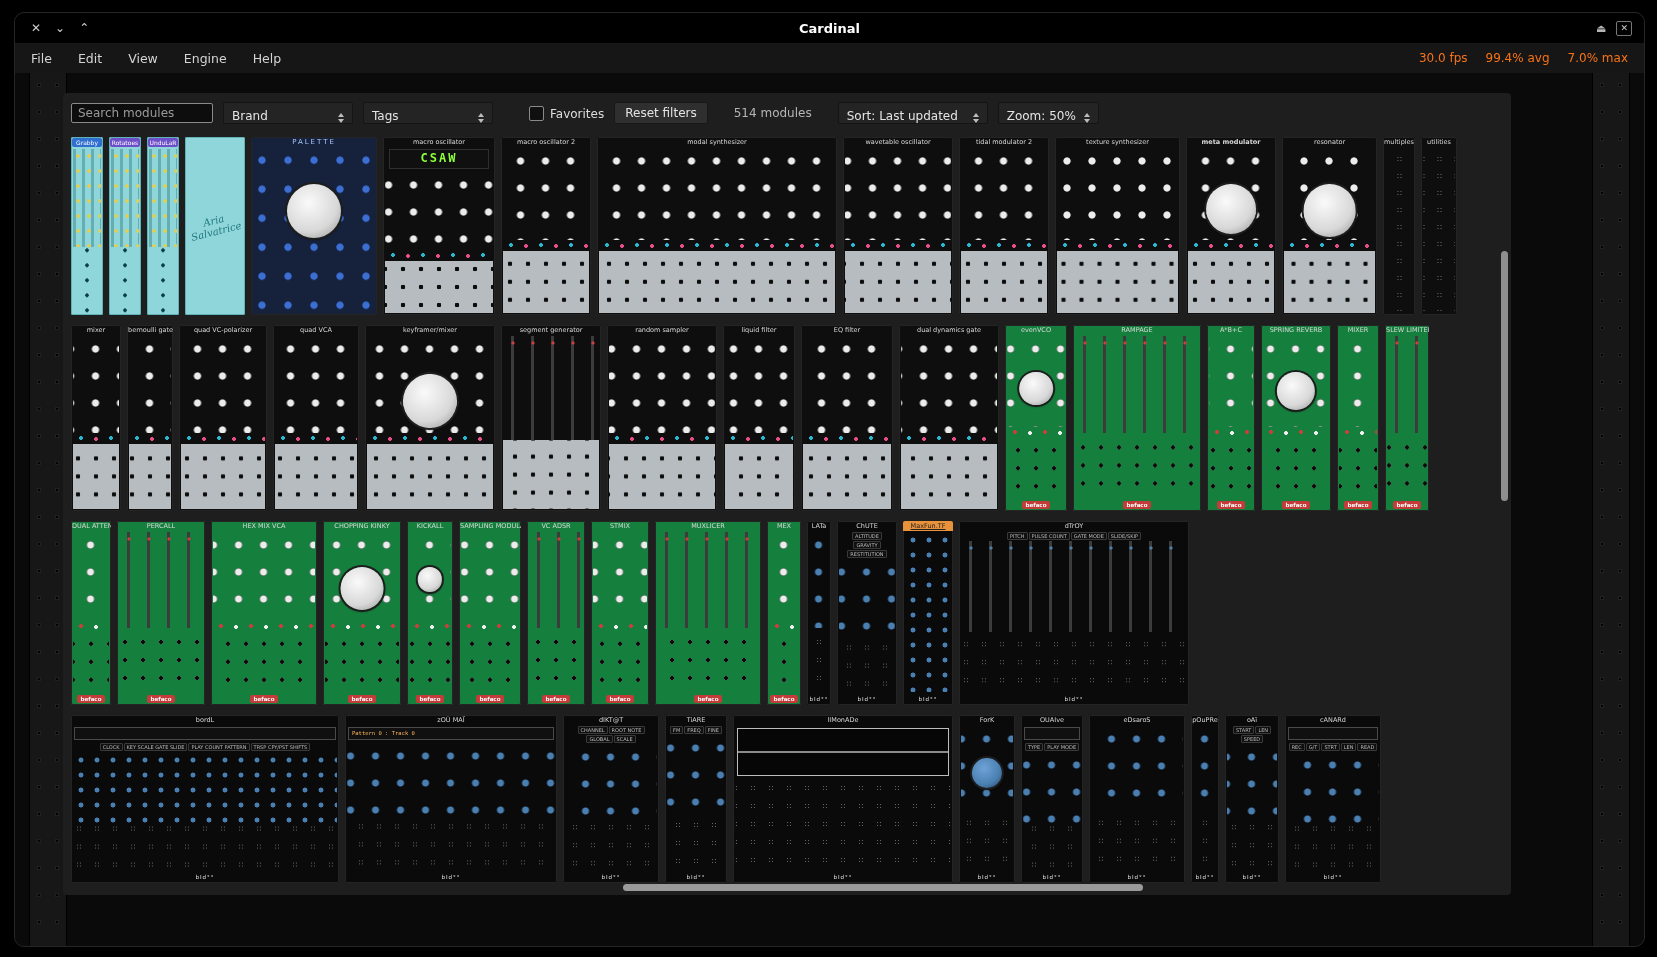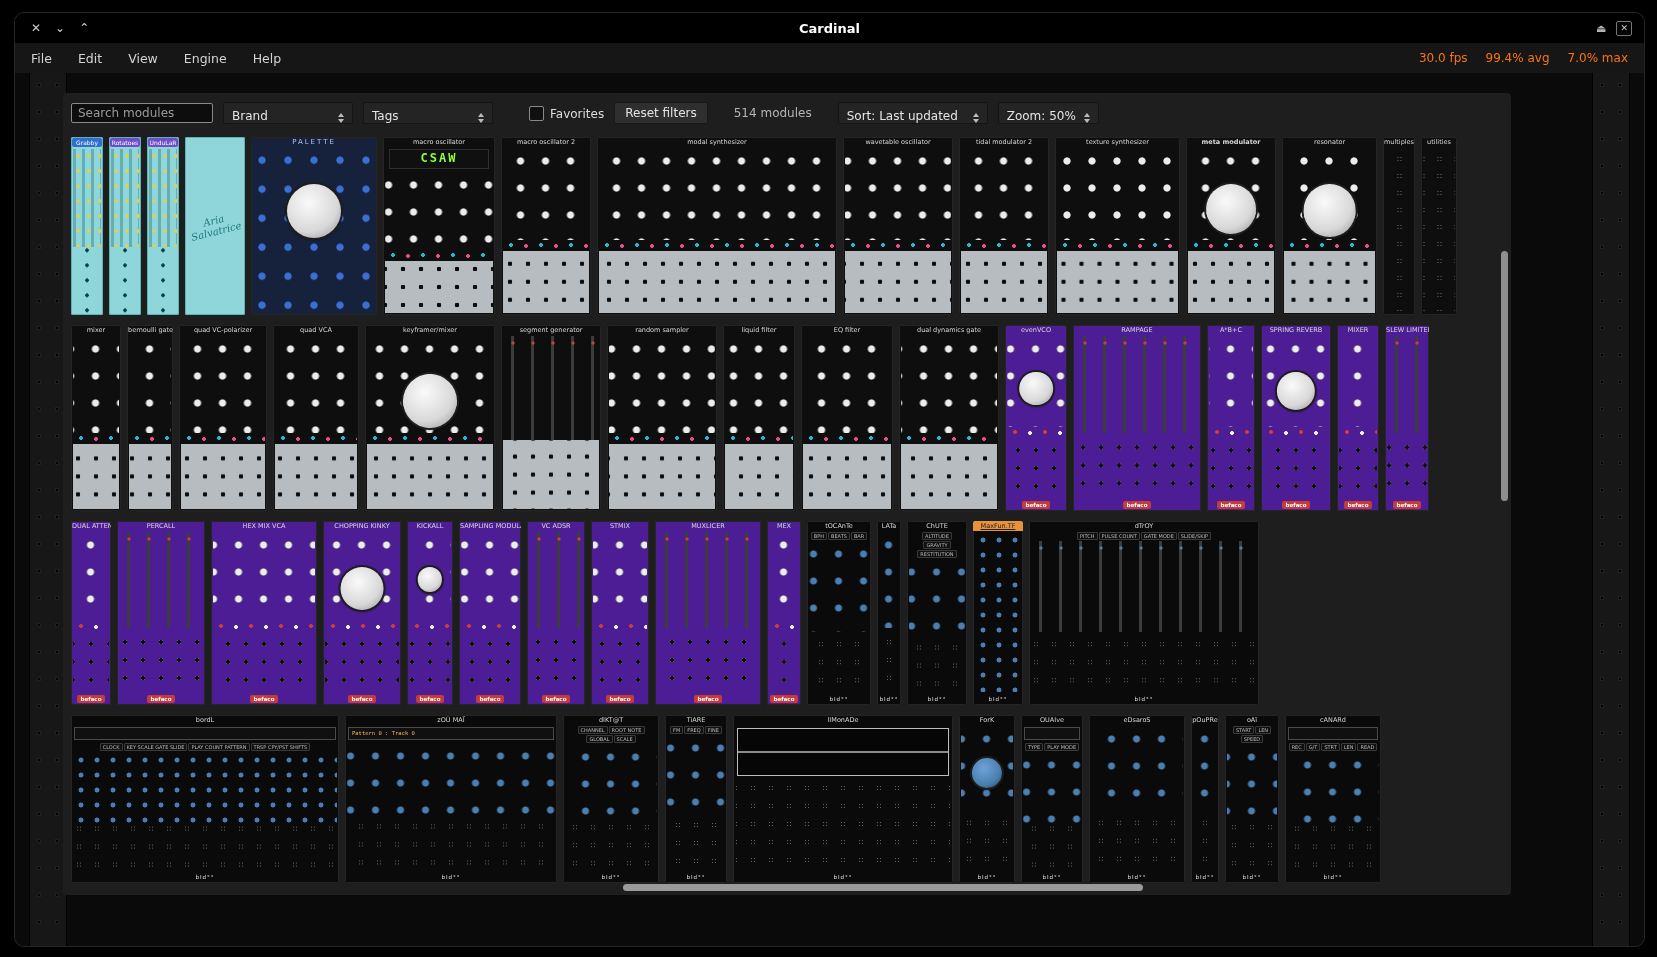--- a/index.html
+++ b/index.html
@@ -81,21 +81,21 @@
   .lcd-amber{margin:2px 3px;height:11px;font:5.5px/10px "DejaVu Sans Mono","Liberation Mono",monospace;font-weight:400;color:#ffb258;letter-spacing:0;border-color:#4a4a4a;text-align:left;padding:0 3px;}
   .m-labels{display:flex;flex-wrap:wrap;justify-content:center;gap:1px;padding:1px 1px 0;}
   .m-labels span{font-size:5px;line-height:6px;color:#bbb;border:1px solid #3a3a3a;padding:0 2px;border-radius:1px;background:#101010;white-space:nowrap;}
   .brand{align-self:center;margin:1px 0 2px;font-size:5.5px;line-height:8px;flex:0 0 auto;}
   .brand-befaco{background:#c43c39;color:#fff;padding:0 4px;border-radius:2px;font-weight:bold;}
   .brand-bidoo{color:#e0e0e0;letter-spacing:1px;}
 
   
   [class*="style-mutable"]{background:#0e0e0e;--portband:#b7bcc0;--portring:#2e2e2e;}
   .style-mutable-ports{--portband:transparent;--portring:#9a9a9a;}
-  [class*="style-befaco"]{background:#4c1d95;--acc1:#d23b3b;--acc2:#f0f0f0;--led:#d23b3b;}
+  [class*="style-befaco"]{background:#15803d;--acc1:#d23b3b;--acc2:#f0f0f0;--led:#d23b3b;}
   [class*="style-bidoo"]{background:#0a0a0a;--knob:#4a7fb0;--rim:#203a55;--led:#4a7fb0;--acc1:#b0493f;--acc2:#cdb9a5;--portring:#8a8a8a;}
   [class*="style-bidoo"] .big-knob{background:radial-gradient(circle at 40% 35%,#6fa3d8,#4a7fb0 60%,#27415c);}
   .style-palette{background:#16223b;--knob:#3d6fd0;--rim:#12275a;--portring:#46566f;}
   .style-palette .m-title{color:#a9c6ff;letter-spacing:2px;font-size:7px;}
   [class*="style-aria"]{background:#8fd6da;box-shadow:inset 0 0 0 1px #5fb3b8;}
   [class*="style-aria"] .m-title{color:#fff;border-radius:2px;margin:1px;line-height:8px;font-size:6px;}
 </style>
 </head>
 <body>
 
@@ -509,33 +509,20 @@
             </div>
             <div class="module style-befaco" style="width: 34px;">
               <div class="m-title">MEX</div>
               <div class="m-body">
                 <div class="z z-knobs"></div>
                 <div class="z z-acc"></div>
                 <div class="z z-ports"></div>
               </div>
               <div class="brand brand-befaco">befaco</div>
             </div>
-            <div class="module style-bidoo" style="width: 64px;">
-              <div class="m-title">tOCAnTe</div>
-              <div class="m-labels">
-                <span>BPH</span>
-                <span>BEATS</span>
-                <span>BAR</span>
-              </div>
-              <div class="m-body">
-                <div class="z z-knobs"></div>
-                <div class="z z-ports"></div>
-              </div>
-              <div class="brand brand-bidoo">bId°°</div>
-            </div>
             <div class="module style-bidoo" style="width: 24px;">
               <div class="m-title">LATa</div>
               <div class="m-body">
                 <div class="z z-knobs"></div>
                 <div class="z z-ports"></div>
               </div>
               <div class="brand brand-bidoo">bId°°</div>
             </div>
             <div class="module style-bidoo" style="width: 60px;">
               <div class="m-title">ChUTE</div>

